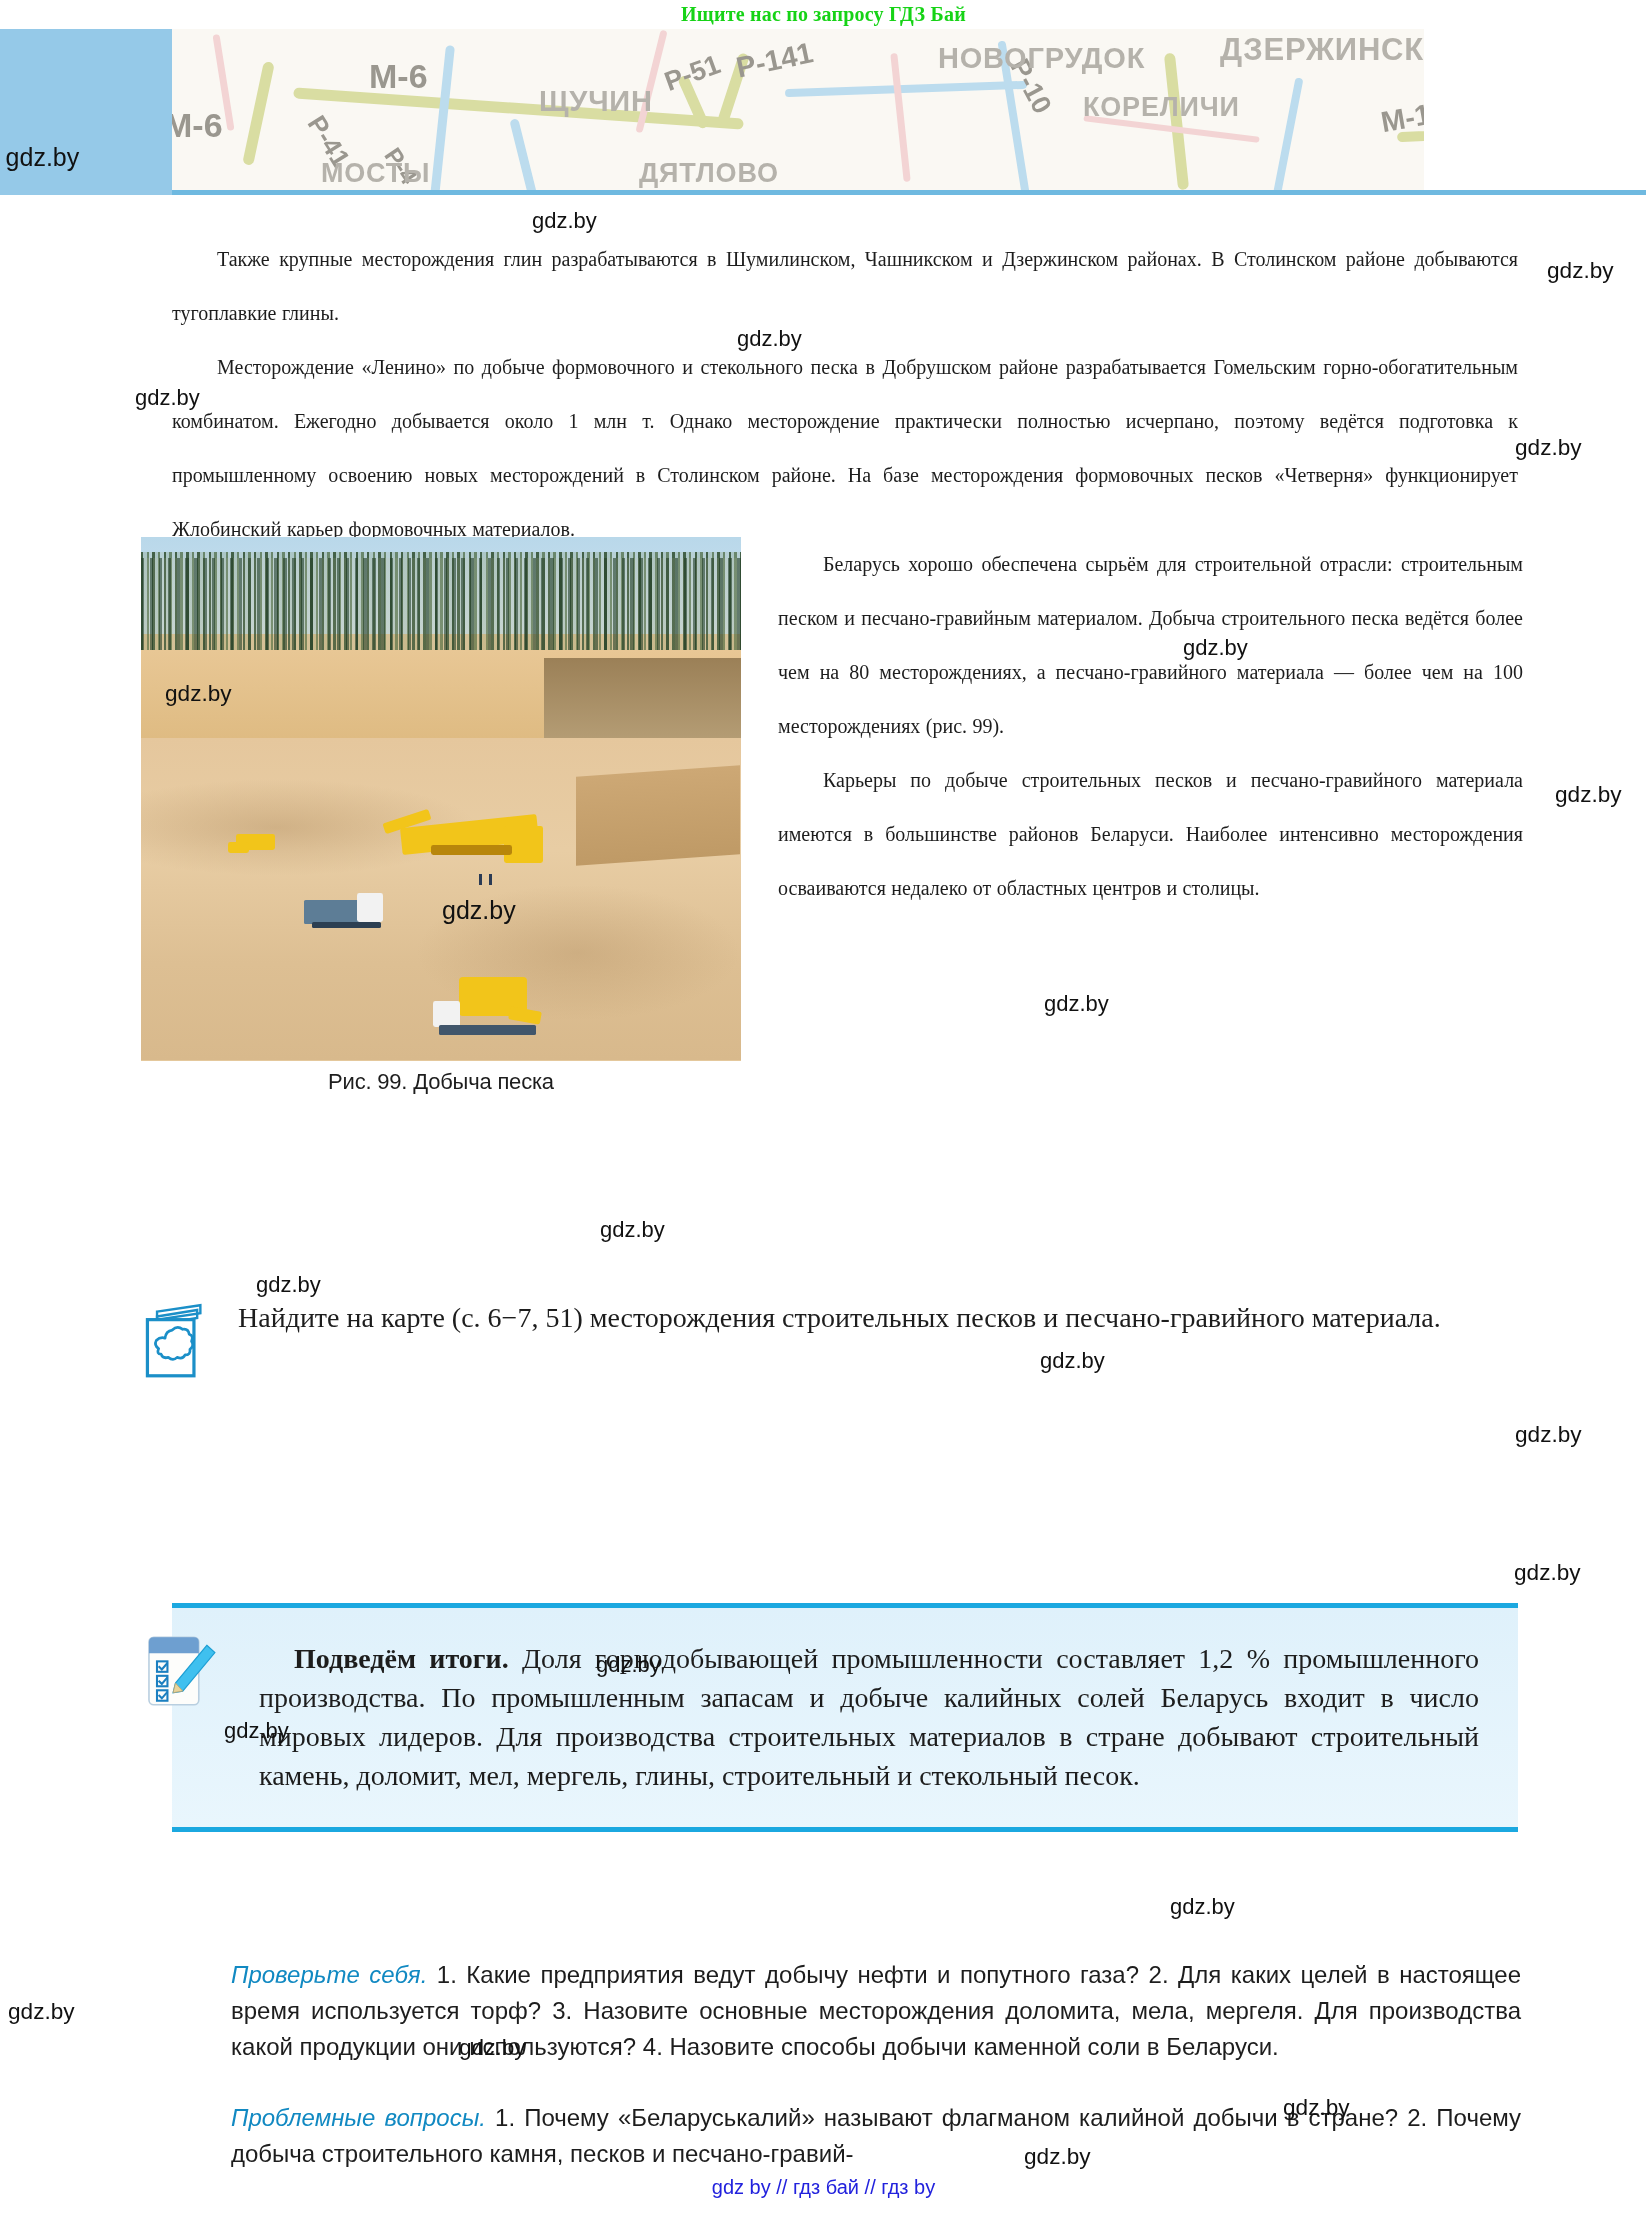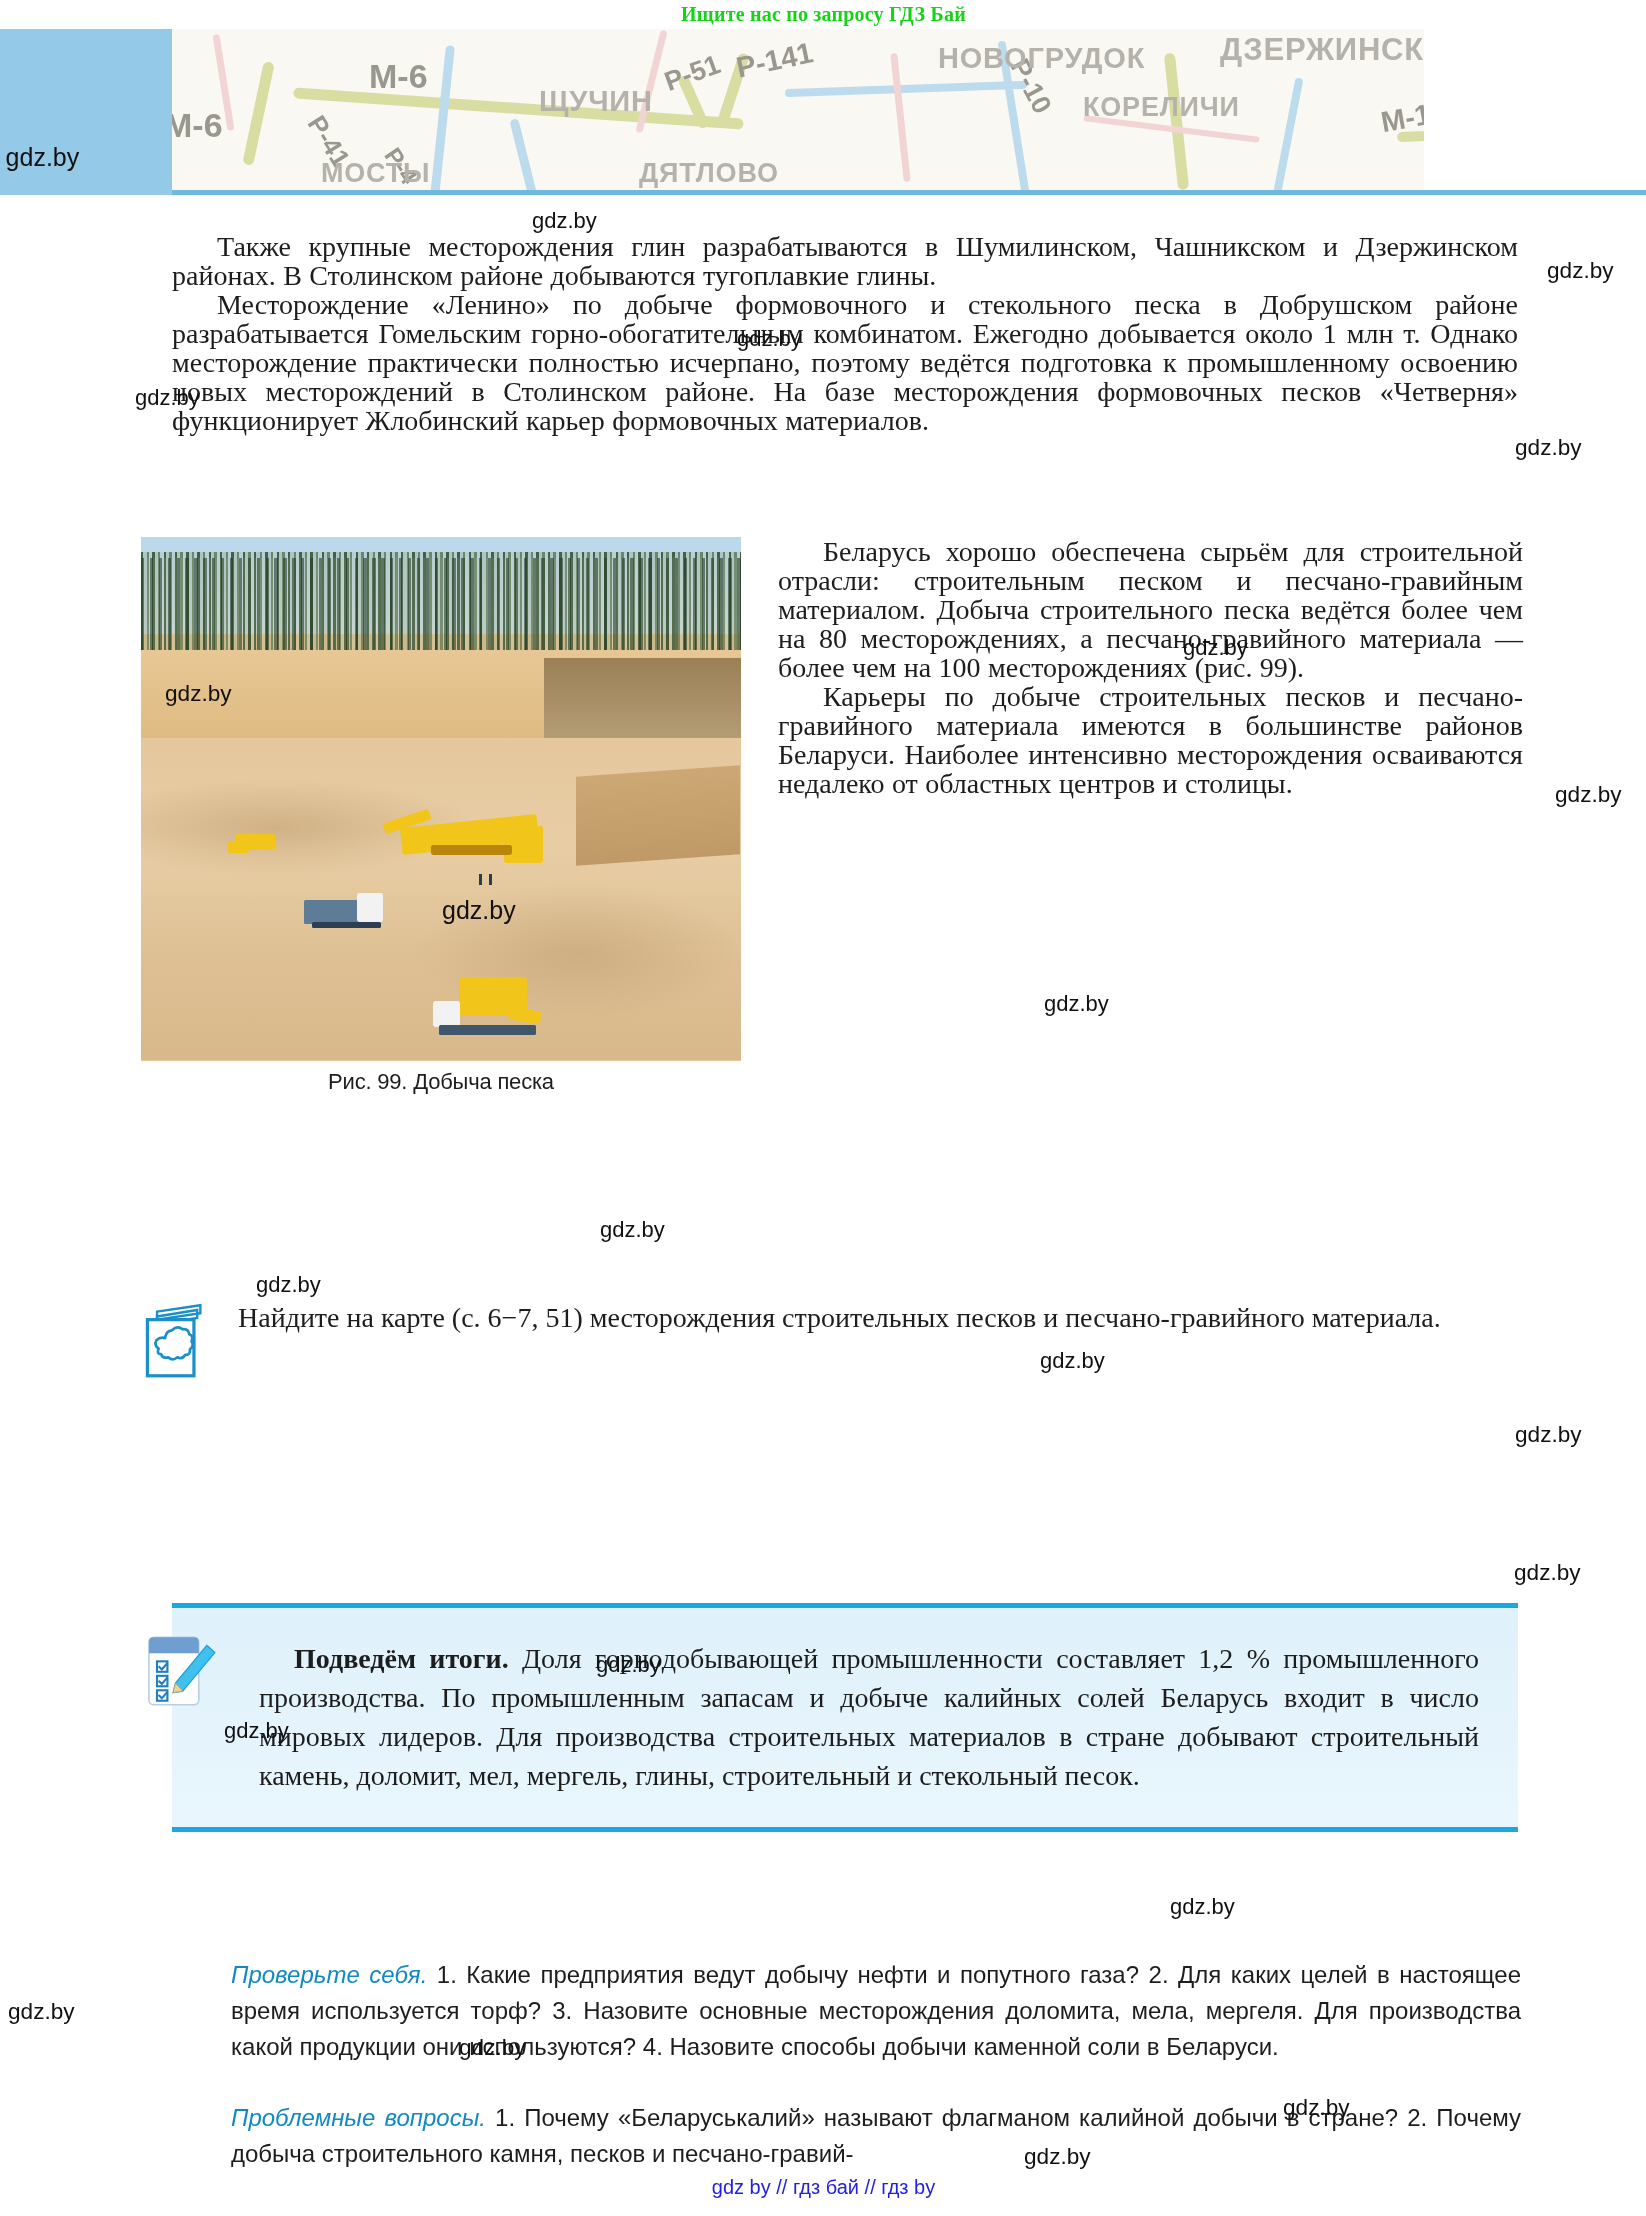--- a/index.html
+++ b/index.html
@@ -105,22 +105,22 @@
   
   .page {
     position: absolute;
     top: 200px;
     left: 0;
     width: 1647px;
   }
 
   p.body-text {
     font-family: "Liberation Serif", serif;
-    font-size: 28px;
-    line-height: 29px;
+    font-size: 20px;
+    line-height: 54px;
     color: #1d1d1d;
     text-align: justify;
     margin: 0;
     text-indent: 45px;
     word-spacing: 0.4px;
   }
 
   .col-left-block {
     position: absolute;
     left: 172px;

